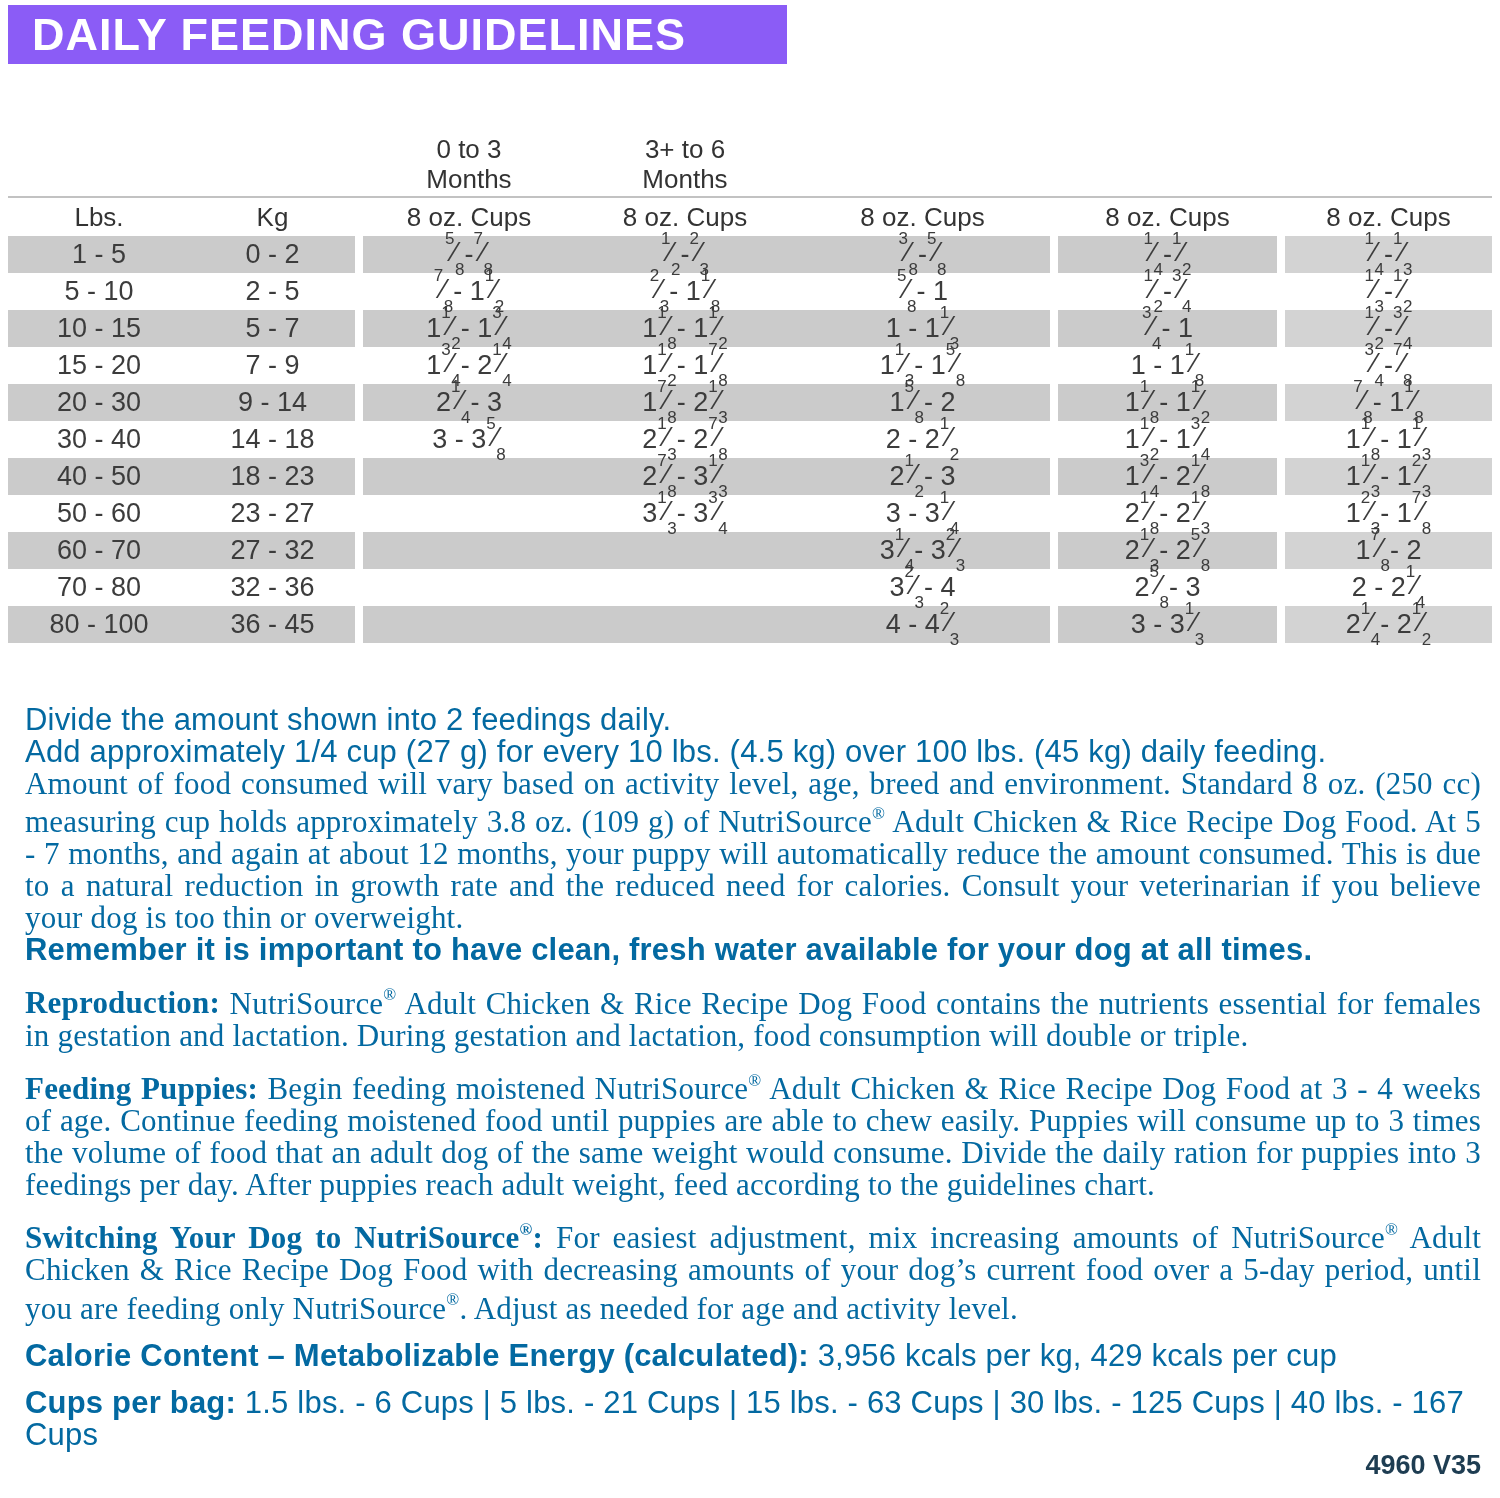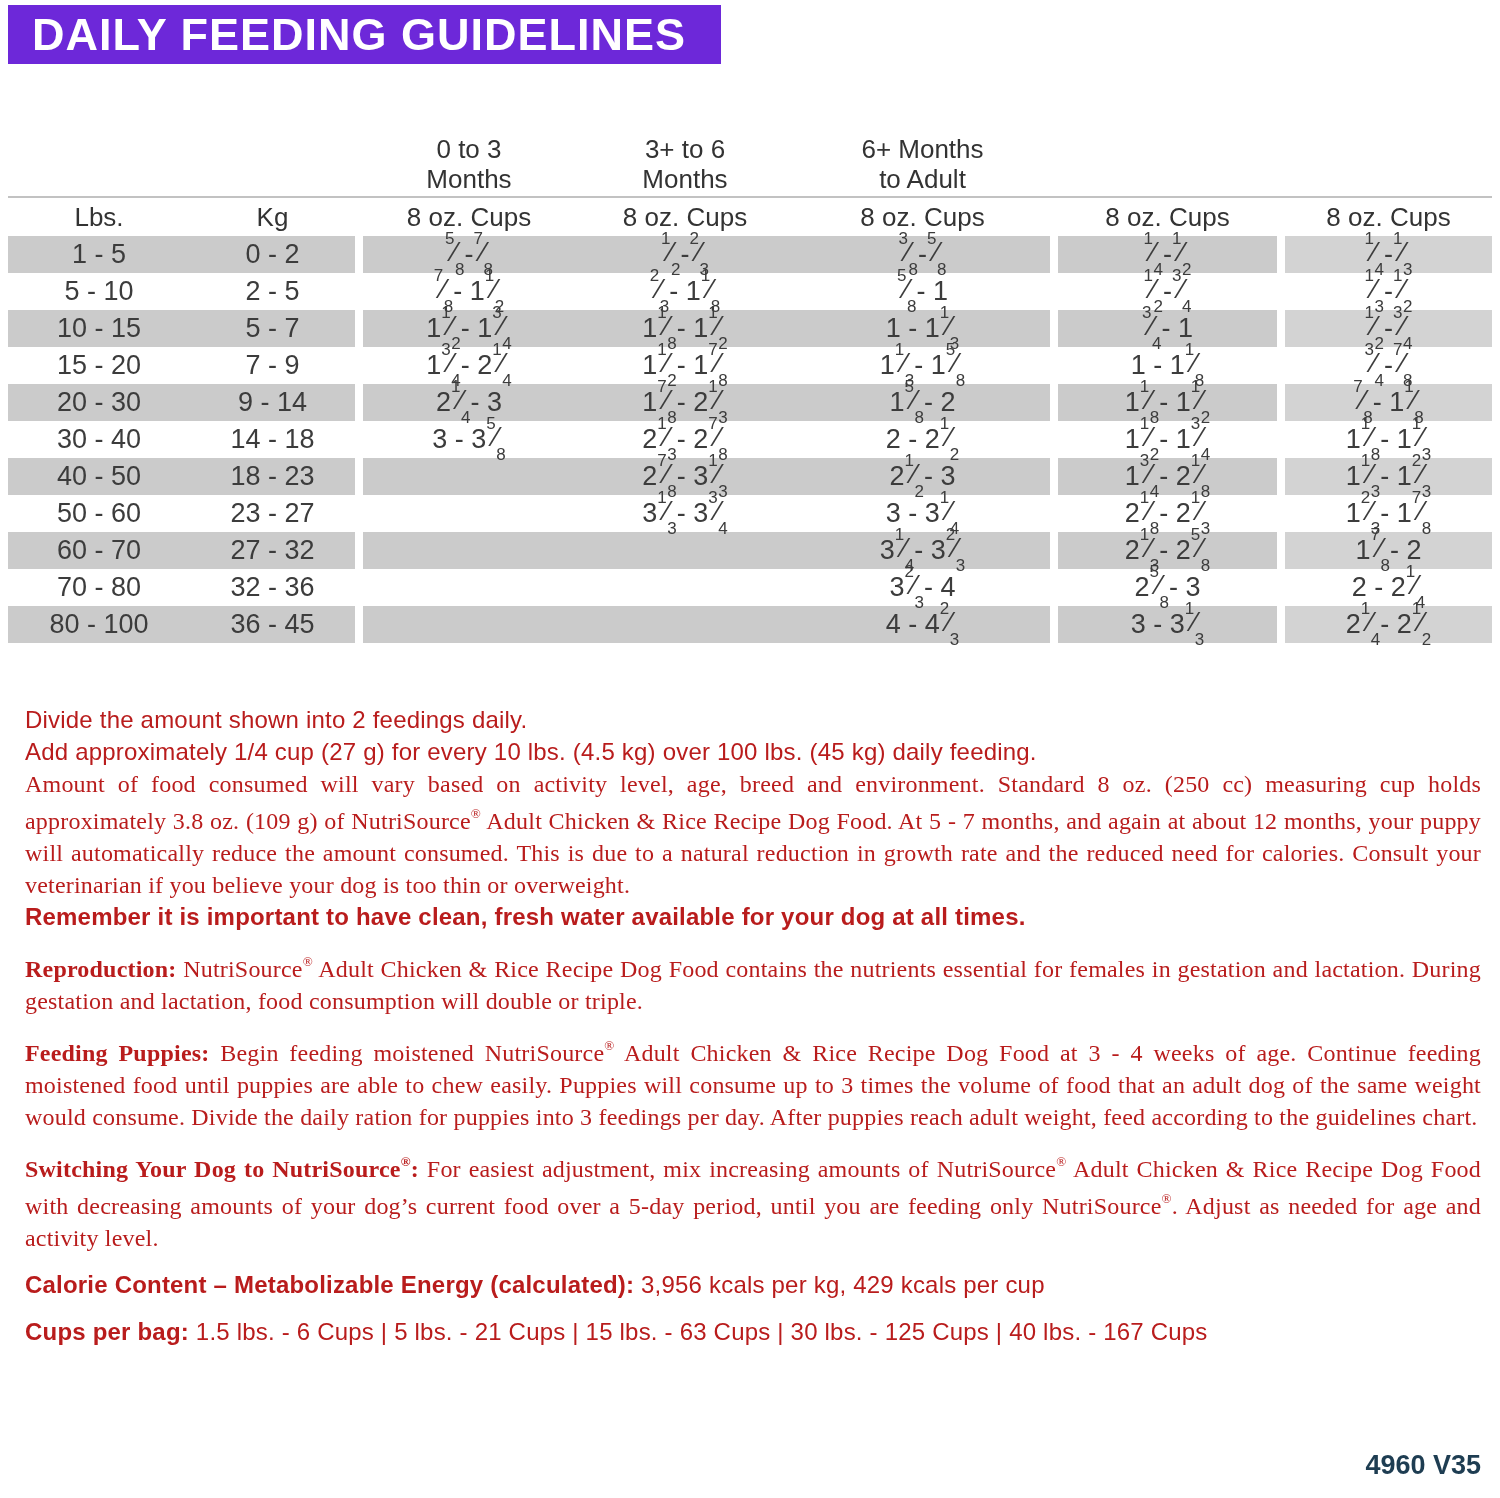--- a/index.html
+++ b/index.html
@@ -2,22 +2,22 @@
 <html><head>
 <meta charset="utf-8">
 <style>
   html,body{margin:0;padding:0;}
   body{
     width:1500px;height:1498px;background:#fff;position:relative;
     font-family:"Liberation Sans", sans-serif;color:#2d2d2d;overflow:hidden;
   }
   
   .title-bar{
-    position:absolute;left:8px;top:5px;width:713px;height:59px;
-    background:#6d28d9;display:flex;align-items:center;
+    position:absolute;left:8px;top:5px;width:779px;height:59px;
+    background:#8b5cf6;display:flex;align-items:center;
   }
   .title-bar span{
     color:#ffffff;font-weight:bold;font-size:45px;letter-spacing:1px;
     padding-left:24px;white-space:nowrap;
   }
   
   .ftable{position:absolute;left:8px;top:130px;width:1484px;}
   .band{
     display:grid;grid-template-columns:347px 695px 227px 215px;
     background:#cbcbcb;height:48px;
@@ -46,21 +46,21 @@
   .rg .g{background-clip:content-box;}
   .rg .c7{background-color:#d3d3d3;}
   .rw .tc{background:#ffffff;}
   
   .fx sup{font-size:63%;position:relative;top:-7px;letter-spacing:0;}
   .fx sub{font-size:63%;position:relative;top:7px;}
   .fx .sl{margin:0 -2px;}
   
   .notes{
     position:absolute;left:25px;top:704px;width:1456px;
-    font-size:24px;line-height:32px;color:#b91c1c;letter-spacing:.2px;
+    font-size:31px;line-height:32px;color:#0369a1;letter-spacing:.2px;
   }
   .notes .just{text-align:justify;margin:0;font-family:Liberation Serif, serif;}
   .notes .blk{margin-top:15px;}
   .bold{font-weight:bold;}
   sup.reg{font-size:55%;position:relative;top:-2px;}
   .footer-code{
     position:absolute;right:19px;top:1450px;
     color:#1e3d52;font-weight:bold;font-size:27px;
   }
 </style>
@@ -73,22 +73,20 @@
 
 <div class="ftable">
 
   <div class="grid7 mrow rw lined">
     <div class="tc c1"></div>
     <div class="tc c2"></div>
     <div class="tc c3 g">0 to 3
 Months</div>
     <div class="tc c4">3+ to 6
 Months</div>
-    <div class="tc c5">6+ Months
-to Adult</div>
     <div class="tc c6 g"></div>
     <div class="tc c7 g"></div>
   </div>
 
   <div class="grid7 urow rw lined">
     <div class="tc c1">Lbs.</div>
     <div class="tc c2">Kg</div>
     <div class="tc c3 g">8 oz. Cups</div>
     <div class="tc c4">8 oz. Cups</div>
     <div class="tc c5">8 oz. Cups</div>

